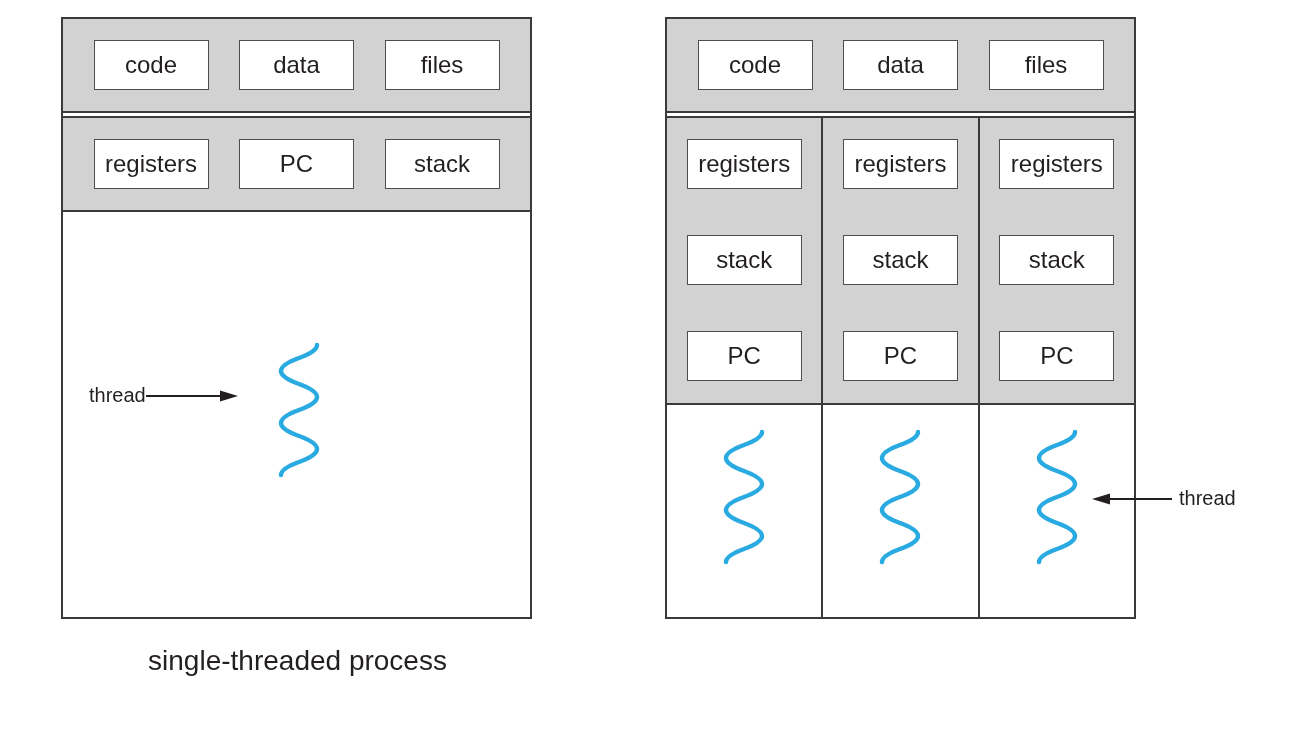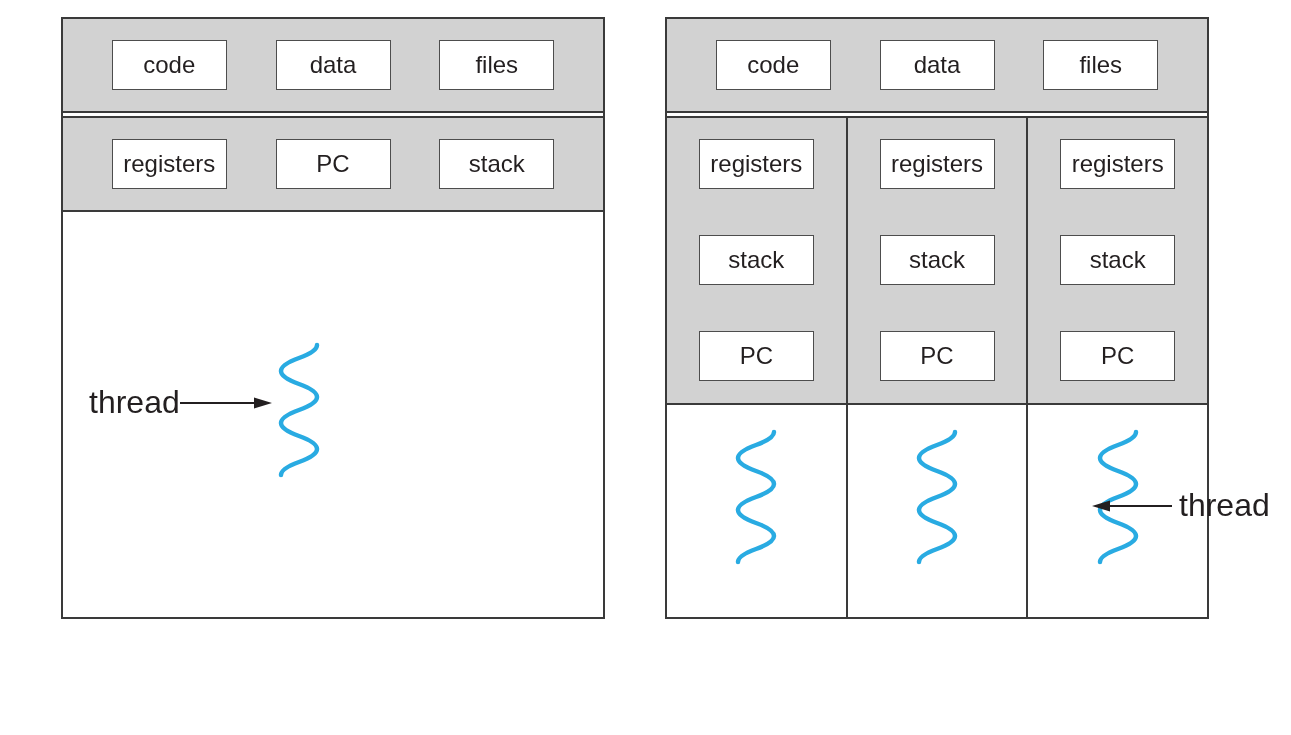--- a/index.html
+++ b/index.html
@@ -13,21 +13,21 @@
   }
   .canvas {
     position: relative;
     width: 1291px;
     height: 735px;
     background: #ffffff;
   }
   .diagram {
     position: absolute;
     top: 17px;
-    width: 544px;
+    width: 471px;
     height: 602px;
     border: 2px solid #3a3a3a;
     background: #ffffff;
     display: flex;
     flex-direction: column;
   }
   #left-diagram  { left: 61px; }
   #right-diagram { left: 665px; }
 
   .band-top {
@@ -102,21 +102,21 @@
   #left-squiggle {
     position: absolute;
     left: 208px;
     top: 130px;
   }
 
   .thread-annot {
     position: absolute;
     display: flex;
     align-items: center;
-    font-size: 32px;
+    font-size: 20px;
     color: #231f20;
     white-space: nowrap;
   }
   #left-thread-annot {
     left: 26px;
     top: 172px;
   }
   #right-thread-annot {
     left: 1092px;
     top: 487px;
@@ -227,14 +227,15 @@
   </div>
 
   <div class="thread-annot" id="right-thread-annot">
     <svg width="80" height="16" viewBox="0 0 80 16">
       <line x1="80" y1="8" x2="14" y2="8" stroke="#231f20" stroke-width="1.8"></line>
       <polygon points="0,8 18,2.5 18,13.5" fill="#231f20"></polygon>
     </svg>
     <span>thread</span>
   </div>
 
+  <div class="caption" id="caption-left">single-threaded process</div>
 
 </div>
 
 </body></html>

